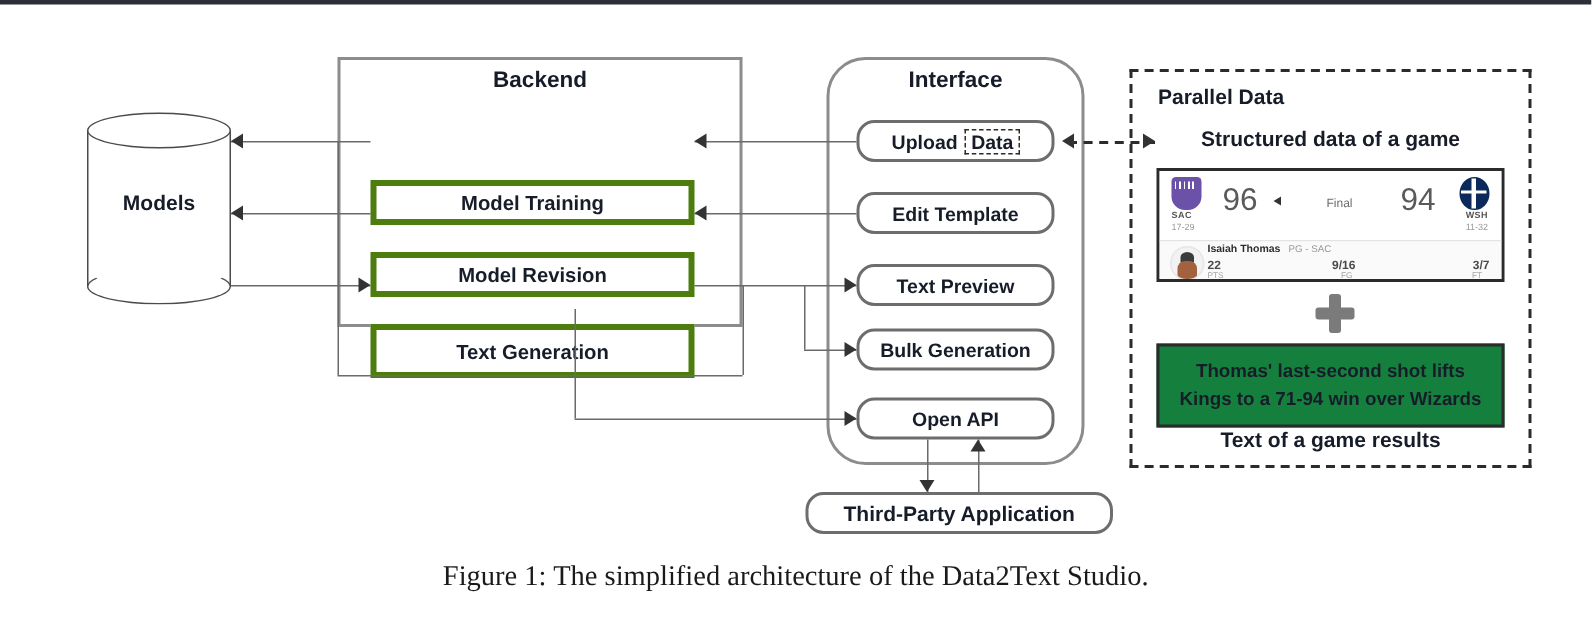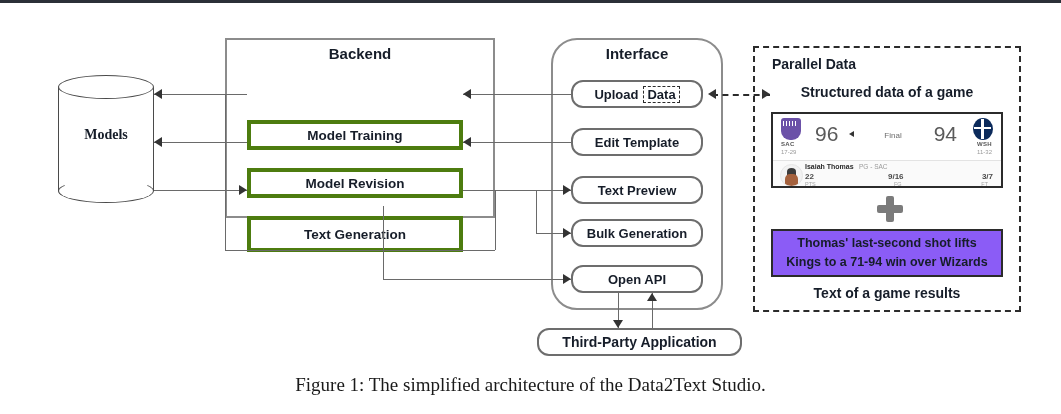--- a/index.html
+++ b/index.html
@@ -36,21 +36,21 @@
 
   
   #cyl{position:absolute;left:58px;top:75px;width:96px;height:128px;}
   #cyl .body{position:absolute;left:0;top:12px;width:96px;height:104px;box-sizing:border-box;
     border-left:1.6px solid #4a4a4a;border-right:1.6px solid #4a4a4a;background:#fff;}
   #cyl .capTop{position:absolute;left:0;top:0;width:96px;height:24px;box-sizing:border-box;
     border:1.6px solid #4a4a4a;border-radius:50%;background:#fff;}
   #cyl .capBot{position:absolute;left:0;top:104px;width:96px;height:24px;box-sizing:border-box;
     border:1.6px solid #4a4a4a;border-radius:50%;background:#fff;border-top-color:transparent;}
   #cyl .cylLabel{position:absolute;left:0;top:52px;width:96px;text-align:center;
-    font-weight:bold;font-size:14px;color:#161d29;font-family:Liberation Serif, serif;}
+    font-weight:bold;font-size:14px;color:#161d29;}
 
   
   .score{position:absolute;left:771px;top:112px;width:232px;height:76px;
          box-sizing:border-box;border:2.5px solid #2b2b2b;background:#fff;overflow:hidden;}
   .score .top{position:relative;height:46px;border-bottom:1px solid #e3e3e3;background:#fff;}
   .score .bot{position:relative;height:27px;background:#fafafa;}
   .crest{position:absolute;top:4px;width:20px;height:22px;}
   .crest.sac{left:8px;background:#6b51a8;border-radius:3px 3px 9px 9px;}
   .crest.wsh{right:8px;background:#0b2a5b;border-radius:50%;}
   .crest.wsh:after{content:"";position:absolute;left:8px;top:1px;width:3px;height:20px;background:#fff;}
@@ -76,22 +76,22 @@
   .stL{position:absolute;top:20px;font-size:5.5px;color:#a5a5a5;}
   .s1v{left:32px;} .s1l{left:32px;}
   .s2v{left:115px;} .s2l{left:121px;}
   .s3v{right:8px;} .s3l{right:13px;}
 
   .plusIcon{position:absolute;left:877px;top:196px;width:26px;height:26px;}
   .plusIcon span{position:absolute;background:#7b7b7b;border-radius:2px;}
   .plusIcon .h{left:0;top:9px;width:26px;height:8px;}
   .plusIcon .v{left:9px;top:0;width:8px;height:26px;}
 
-  .sentBox{position:absolute;left:771px;top:229px;width:232px;height:48px;
-     box-sizing:border-box;border:2.5px solid #2b2b2b;background:#8b5cf6;
+  .sentBox{position:absolute;left:771px;top:229px;width:232px;height:56px;
+     box-sizing:border-box;border:2.5px solid #2b2b2b;background:#15803d;
      display:flex;flex-direction:column;align-items:center;justify-content:center;gap:2px;}
   .sentBox div{font-size:12.5px;font-weight:bold;color:#161d29;line-height:1.35;}
 
   .caption{position:absolute;left:0;top:374px;width:1061px;text-align:center;
      font-family:"Liberation Serif", serif;font-size:19px;color:#1a1a1a;}
 </style>
 </head>
 <body>
 
 <div id="figure">

